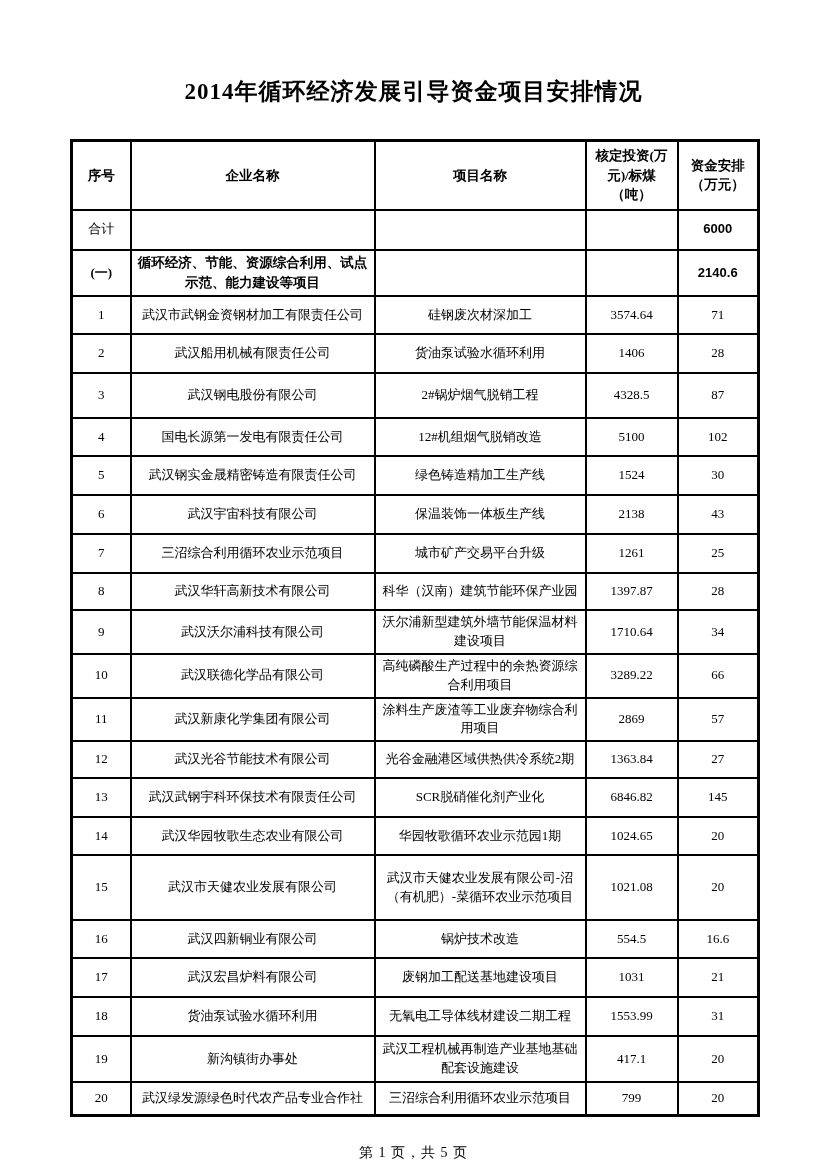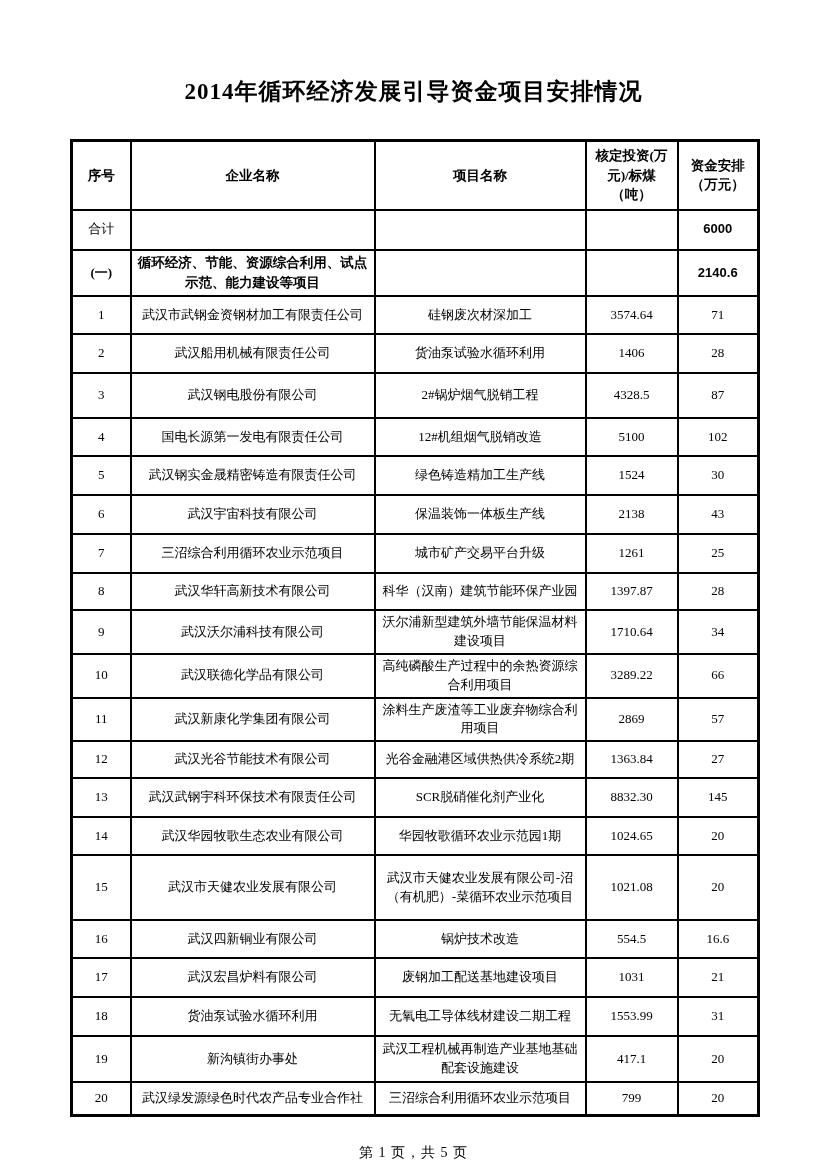--- a/index.html
+++ b/index.html
@@ -188,21 +188,21 @@
         <td class="c">12</td>
         <td class="l">武汉光谷节能技术有限公司</td>
         <td class="l">光谷金融港区域供热供冷系统2期</td>
         <td class="c">1363.84</td>
         <td class="c">27</td>
       </tr>
       <tr style="height:39px">
         <td class="c">13</td>
         <td class="l">武汉武钢宇科环保技术有限责任公司</td>
         <td class="l">SCR脱硝催化剂产业化</td>
-        <td class="c">8832.30</td>
+        <td class="c">6846.82</td>
         <td class="c">145</td>
       </tr>
       <tr style="height:38px">
         <td class="c">14</td>
         <td class="l">武汉华园牧歌生态农业有限公司</td>
         <td class="l">华园牧歌循环农业示范园1期</td>
         <td class="c">1024.65</td>
         <td class="c">20</td>
       </tr>
       <tr style="height:65px">

